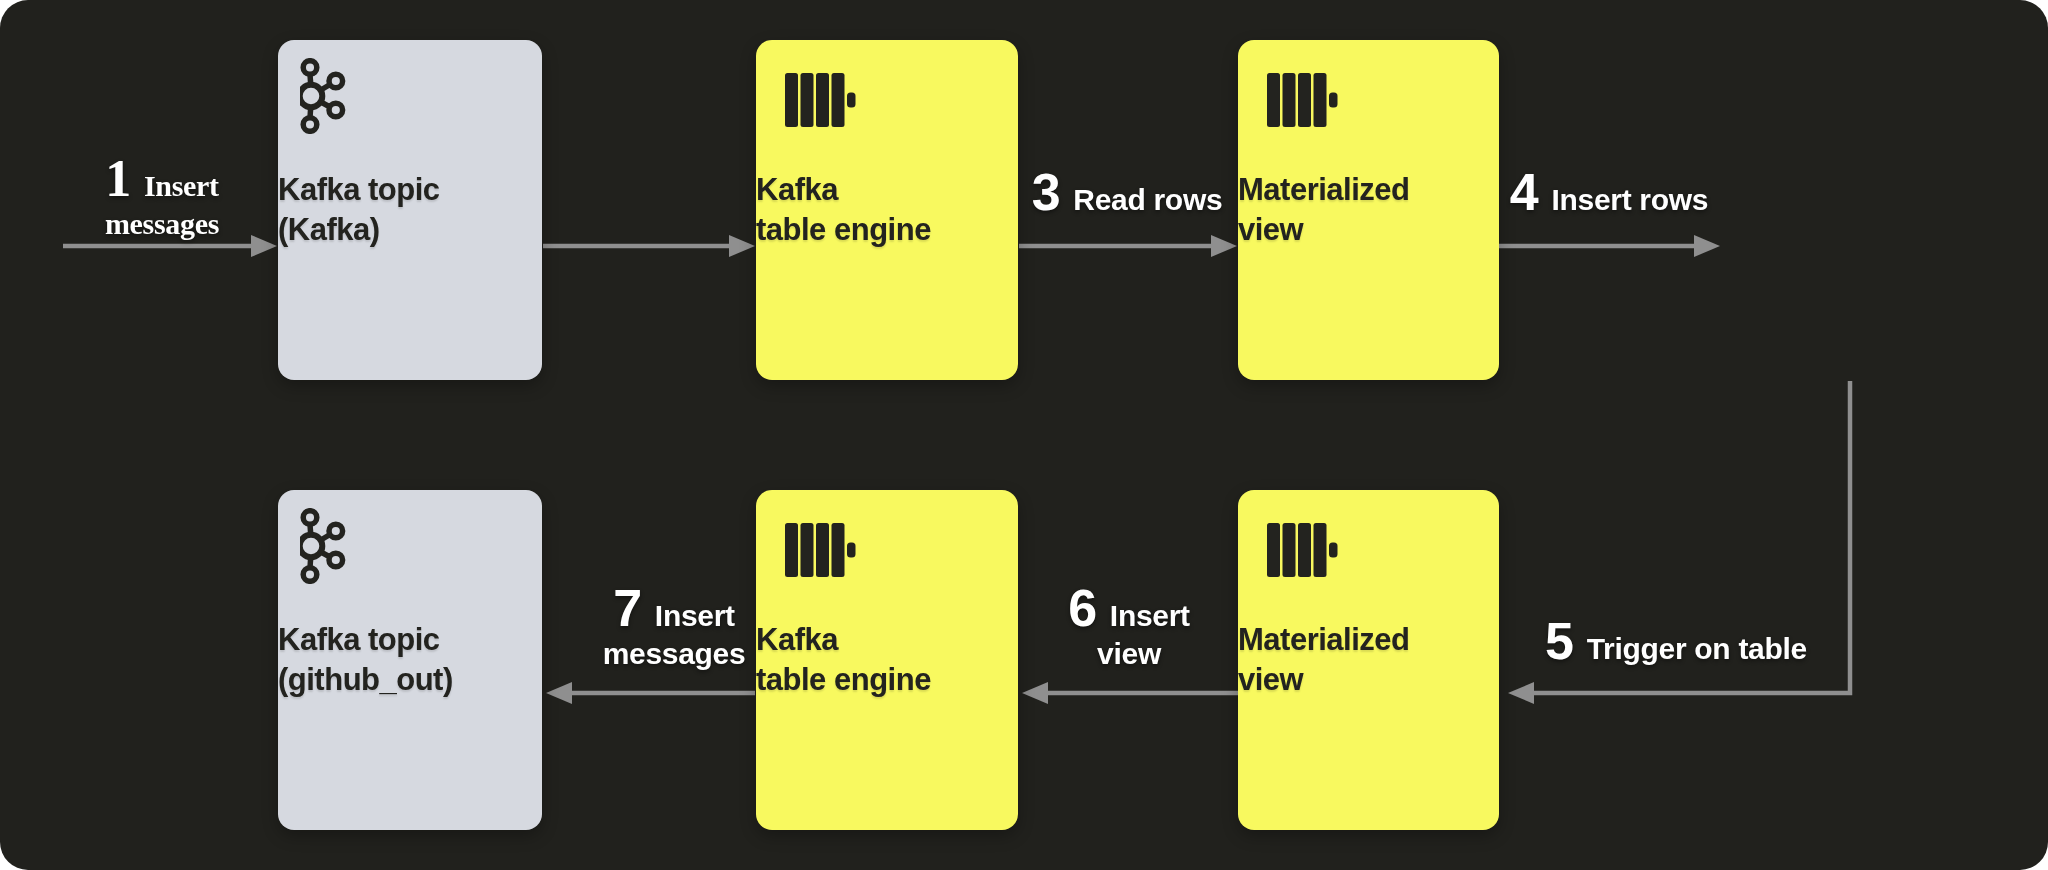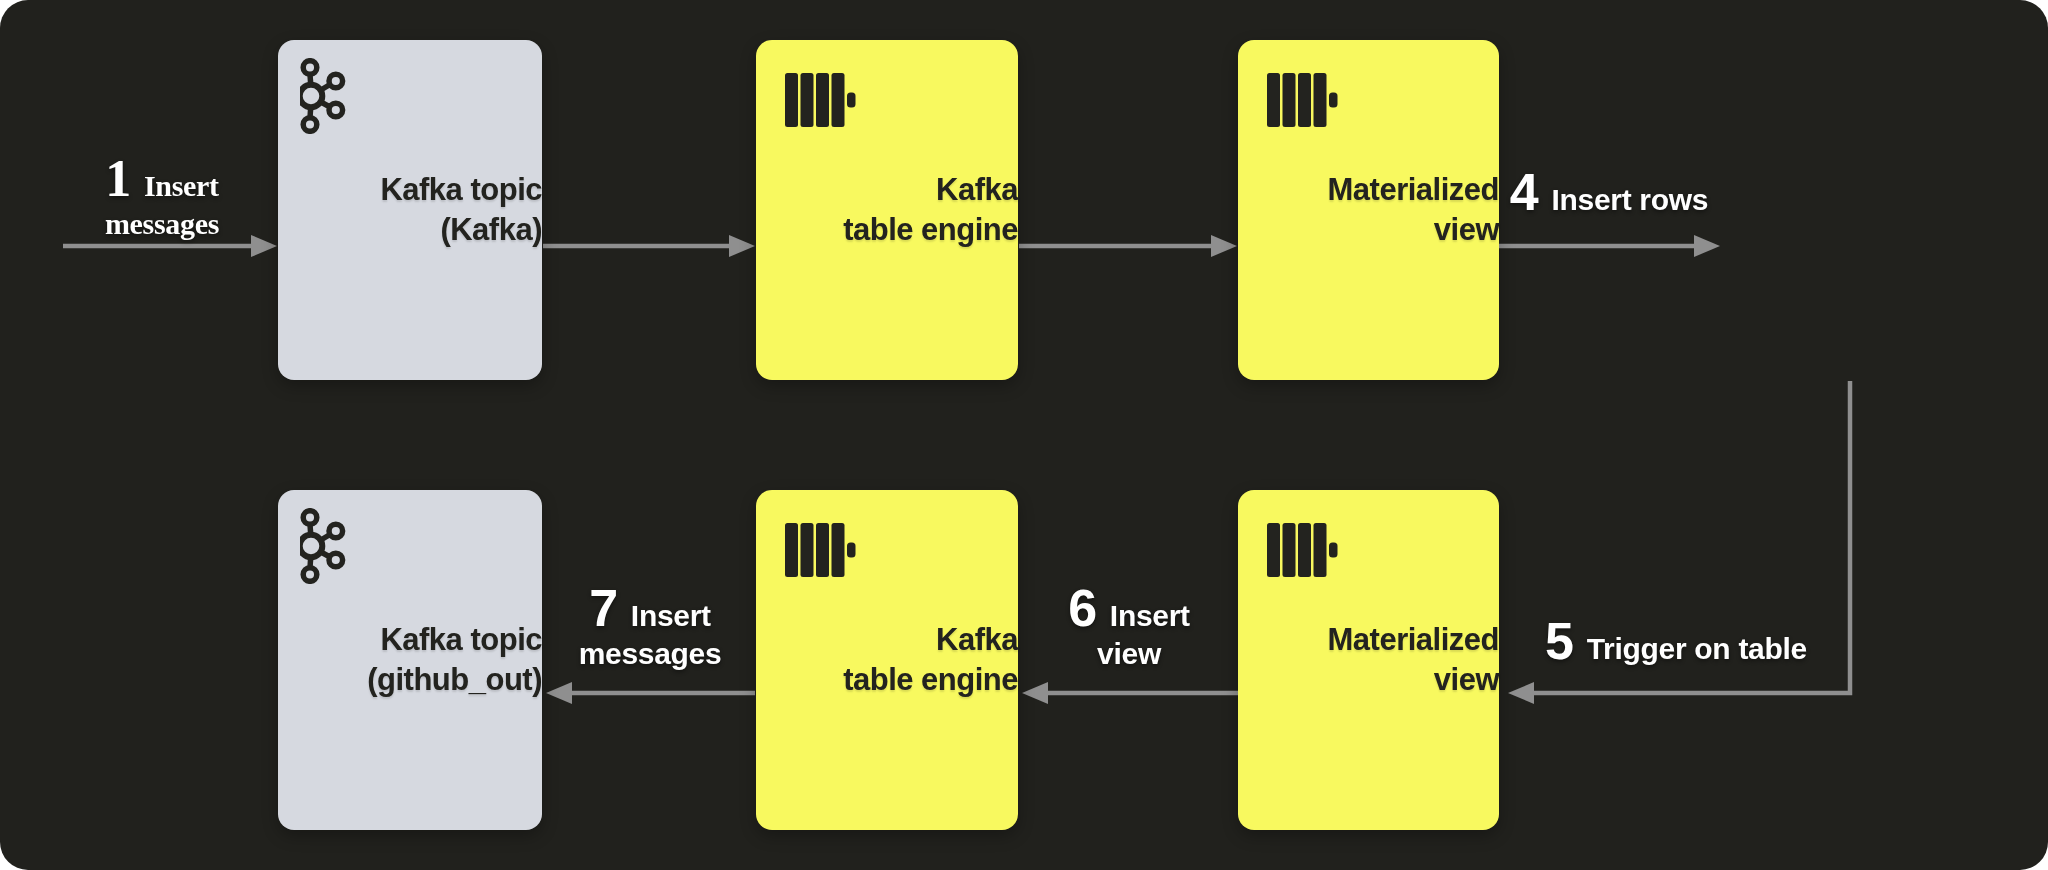--- a/index.html
+++ b/index.html
@@ -41,21 +41,21 @@
     position: absolute;
     display: block;
   }
   .node .icon.kafka-ic { left: 22px; top: 18px; }
   .node .icon.click-ic { left: 29px; top: 33px; }
   .node-label {
     position: absolute;
     left: 0; right: 0; top: 0; bottom: 0;
     display: flex;
     flex-direction: column;
-    align-items: flex-end;
+    align-items: flex-start;
     justify-content: center;
     text-align: center;
     font-size: 31px;
     font-weight: 700;
     line-height: 40px;
     letter-spacing: -0.5px;
     color: var(--dark_text, #23231f);
     text-shadow: 0 2px 2px rgba(0,0,0,0.12);
   }
   .step {
@@ -217,32 +217,35 @@
       <span>view</span>
     </div>
   </div>
 
   <div class="step" style="left:162px; top:201px;font-family:Liberation Serif, serif;">
     <div><span class="num">1</span><span>Insert</span></div>
     <div>messages</div>
   </div>
 
 
+  <div class="step" style="left:1127px; top:196px;">
+    <div><span class="num">3</span><span>Read rows</span></div>
+  </div>
 
   <div class="step" style="left:1609px; top:196px;">
     <div><span class="num">4</span><span>Insert rows</span></div>
   </div>
 
   <div class="step" style="left:1676px; top:645px;">
     <div><span class="num">5</span><span>Trigger on table</span></div>
   </div>
 
   <div class="step" style="left:1129px; top:631px;">
     <div><span class="num">6</span><span>Insert</span></div>
     <div>view</div>
   </div>
 
-  <div class="step" style="left:650px; top:631px;text-align:center;">
+  <div class="step" style="left:674px; top:631px;text-align:center;">
     <div><span class="num">7</span><span>Insert</span></div>
     <div>messages</div>
   </div>
 
 </div>
 
 </body></html>

